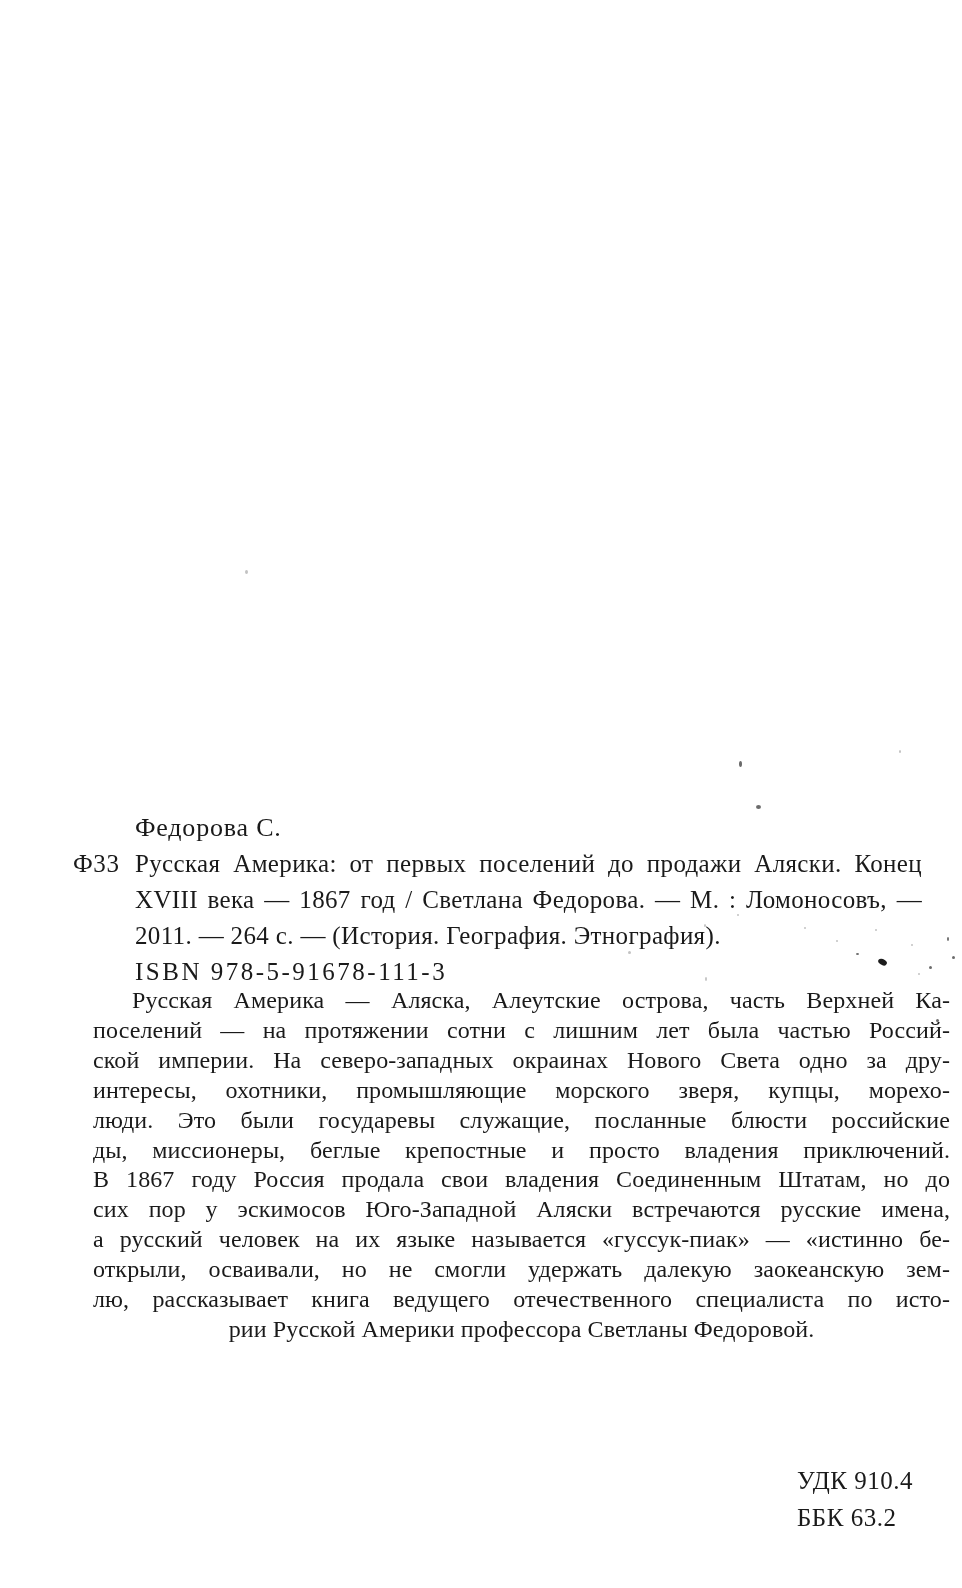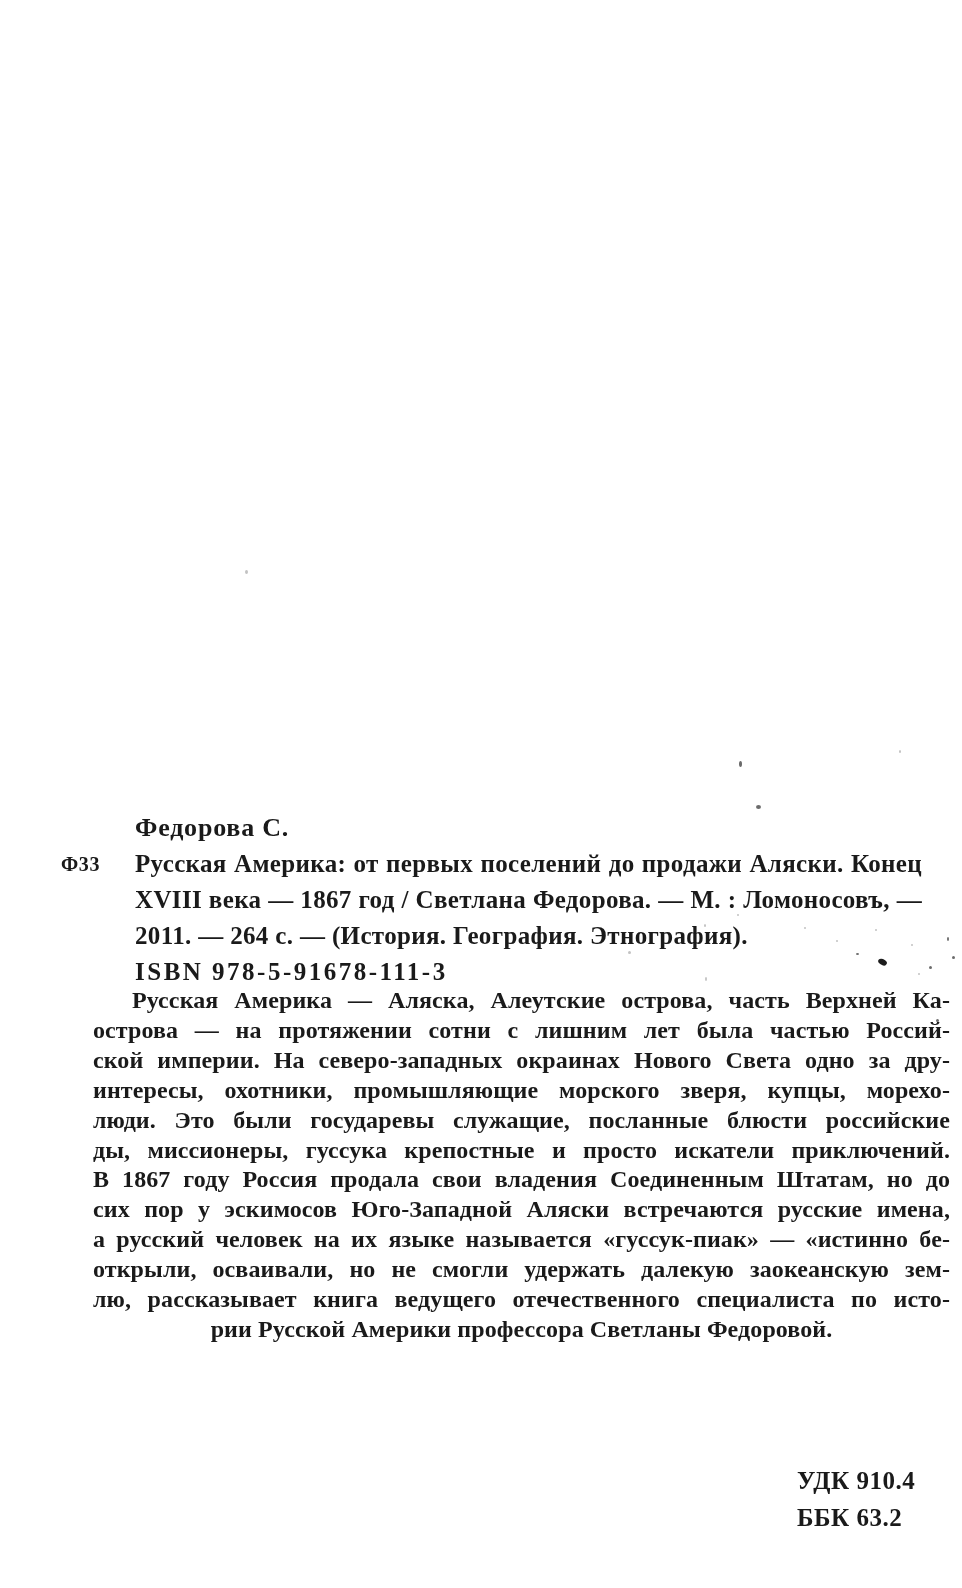--- a/index.html
+++ b/index.html
@@ -4,30 +4,29 @@
 <style>
   html,body{margin:0;padding:0;background:#e9e9e9;}
   .page{
     position:relative;
     width:962px;height:1588px;
     margin:0 auto;
     background:#ffffff;
     font-family:"Liberation Serif","DejaVu Serif",serif;
     color:#1a1a1a;
     overflow:hidden;
-    font-weight:bold;
   }
   .author{
     position:absolute;left:135px;top:810px;
     font-size:26px;line-height:36px;letter-spacing:0.8px;
     white-space:nowrap;
   }
   .entry-code{
-    position:absolute;left:61px;top:846px;
-    font-size:20px;line-height:36px;letter-spacing:0.6px;
+    position:absolute;left:73px;top:846px;
+    font-size:25px;line-height:36px;letter-spacing:0.6px;
     white-space:nowrap;
   }
   .bib{
     position:absolute;left:135px;top:846px;width:787px;
     font-size:25px;line-height:36px;letter-spacing:0.35px;
   }
   .bib .bline{min-height:36px;}
   .just{text-align:justify;text-align-last:justify;}
   .isbn{
     position:absolute;left:135px;top:954px;
@@ -63,25 +62,25 @@
   <div class="bib">
     <div class="bline just">Русская Америка: от первых поселений до продажи Аляски. Конец</div>
     <div class="bline just">XVIII века — 1867 год / Светлана Федорова. — М. : Ломоносовъ, —</div>
     <div class="bline">2011. — 264 с. — (История. География. Этнография).</div>
   </div>
 
   <div class="isbn">ISBN 978-5-91678-111-3</div>
 
   <div class="annotation">
     <div class="al just indent">Русская Америка — Аляска, Алеутские острова, часть Верхней Ка-</div>
-    <div class="al just">острова — на протяжении сотни с лишним лет была частью Россий-</div>
+    <div class="al just">поселений — на протяжении сотни с лишним лет была частью Россий-</div>
     <div class="al just">ской империи. На северо-западных окраинах Нового Света одно за дру-</div>
     <div class="al just">интересы, охотники, промышляющие морского зверя, купцы, морехо-</div>
     <div class="al just">люди. Это были государевы служащие, посланные блюсти российские</div>
-    <div class="al just">ды, миссионеры, гуссука крепостные и просто искатели приключений.</div>
+    <div class="al just">ды, миссионеры, беглые крепостные и просто владения приключений.</div>
     <div class="al just">В 1867 году Россия продала свои владения Соединенным Штатам, но до</div>
     <div class="al just">сих пор у эскимосов Юго-Западной Аляски встречаются русские имена,</div>
     <div class="al just">а русский человек на их языке называется «гуссук-пиак» — «истинно бе-</div>
     <div class="al just">открыли, осваивали, но не смогли удержать далекую заокеанскую зем-</div>
     <div class="al just">лю, рассказывает книга ведущего отечественного специалиста по исто-</div>
     <div class="al">рии Русской Америки профессора Светланы Федоровой.</div>
   </div>
 
   <div class="codes">
     <div>УДК 910.4</div>

